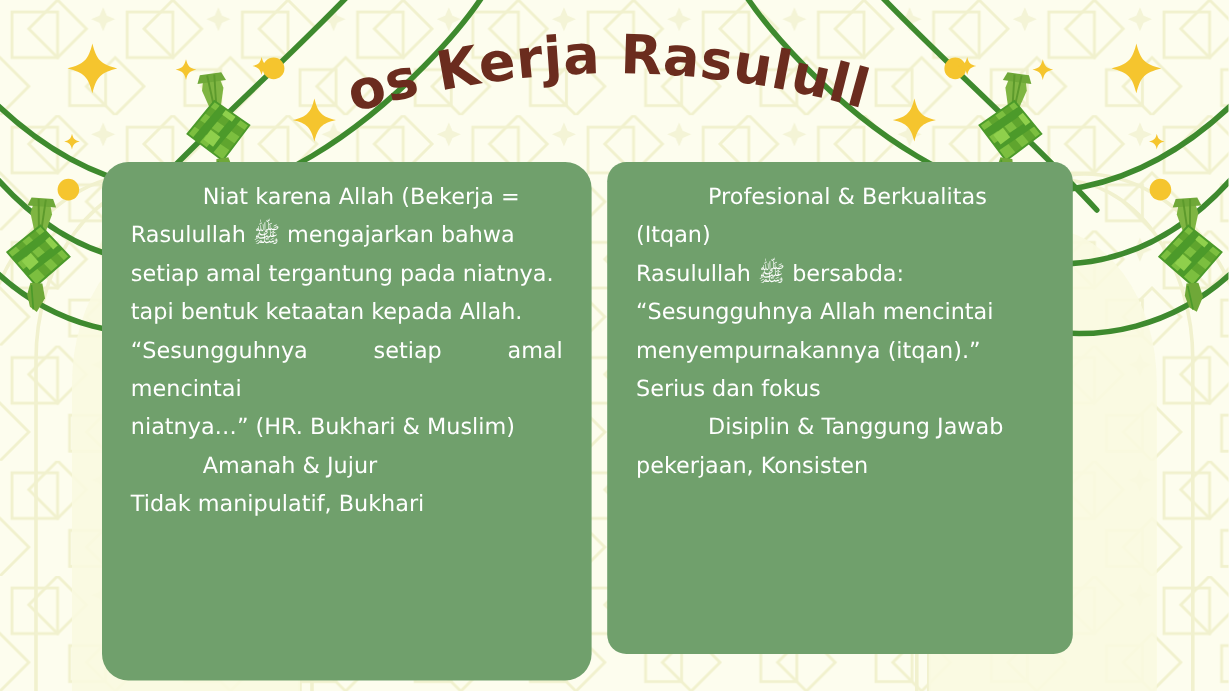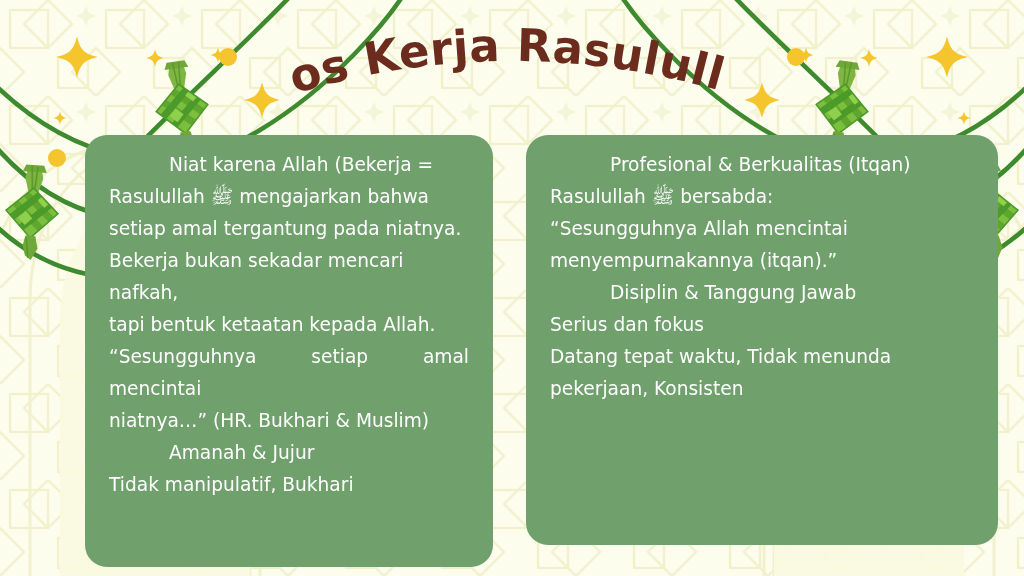--- a/index.html
+++ b/index.html
@@ -48,21 +48,21 @@
     border-radius:22px;
     color:#FFFFFF;
     padding:14px 24px 16px 24px;
     font-size:18.6px;
     line-height:1.72;
     text-align:justify;
     text-justify:inter-word;
     overflow:hidden;
   }
   #card-left  { left:85px;  top:135px; width:408px; height:432px; }
-  #card-right { left:526px; top:135px; width:472px; height:410px; }
+  #card-right { left:506px; top:135px; width:388px; height:410px;border-radius:16px; }
   .card p { margin:0; text-align:justify; }
   .card p.last-line,
   .card p.nojust { text-align:left; }
   .indent { display:inline-block; width:60px; }
 </style>
 </head>
 <body>
 
 <div id="stage">
 
@@ -182,35 +182,33 @@
       </text>
     </svg>
   </div>
 
   <div class="cards">
 
     <div class="card" id="card-left">
       <p><span class="indent"></span><span>Niat karena Allah (Bekerja =</span></p>
       <p><span>Rasulullah ﷺ mengajarkan bahwa</span></p>
       <p><span>setiap amal tergantung pada niatnya.</span></p>
-      <p class="nojust"><span>Bekerja bukan sekadar mencari nafkah,</span></p>
       <p class="nojust"><span>tapi bentuk ketaatan kepada Allah.</span></p>
       <p><span>“Sesungguhnya setiap amal mencintai</span></p>
       <p class="nojust"><span>niatnya…” (HR. Bukhari &amp; Muslim)</span></p>
       <p class="nojust"><span class="indent"></span><span>Amanah &amp; Jujur</span></p>
       <p><span>Tidak manipulatif, Bukhari</span></p>
       <p></p>
 
     </div>
 
     <div class="card" id="card-right">
       <p class="nojust"><span class="indent"></span><span>Profesional &amp; Berkualitas (Itqan)</span></p>
       <p class="nojust"><span>Rasulullah ﷺ bersabda:</span></p>
       <p><span>“Sesungguhnya Allah mencintai</span></p>
       <p class="nojust"><span>menyempurnakannya (itqan).”</span></p>
+      <p class="nojust"><span>Serius dan fokus</span></p>
       <p class="nojust"><span class="indent"></span><span>Disiplin &amp; Tanggung Jawab</span></p>
-      <p class="nojust"><span>Serius dan fokus</span></p>
-      <p><span>Datang tepat waktu, Tidak menunda</span></p>
       <p class="nojust"><span>pekerjaan, Konsisten</span></p>
     </div>
 
   </div>
 </div>
 
 </body></html>

